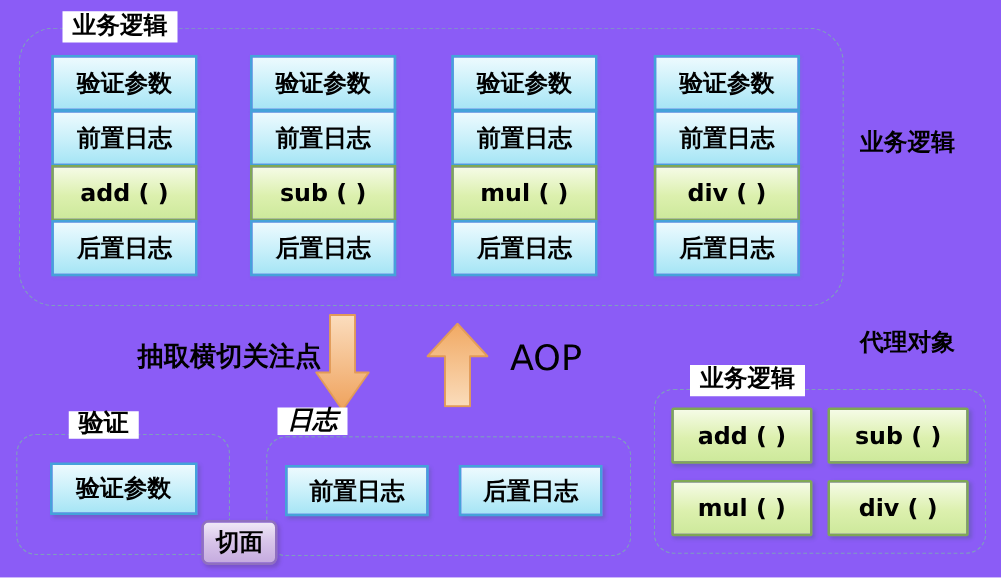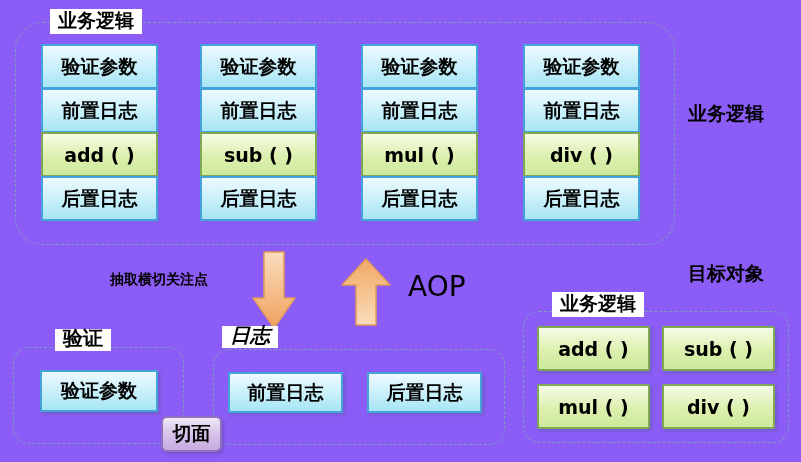--- a/index.html
+++ b/index.html
@@ -49,21 +49,21 @@
   .box.blue{border:2px solid #45A2DA;}
   .box.green{border:2px solid #7FA855;border-radius:2px;}
   .badge{
     position:absolute;box-sizing:border-box;z-index:3;
     display:flex;align-items:center;justify-content:center;
     font-weight:bold;font-size:19px;
     border:2px solid #8F70BF;border-radius:6px;
     background:linear-gradient(180deg,#EFE9F7 0%,#D9C6EA 45%,#C5ABDF 100%);
     box-shadow:2px 2px 3px rgba(80,60,110,0.3);
   }
-  .plain-label{position:absolute;font-weight:bold;font-size:14px;white-space:nowrap;}
+  .plain-label{position:absolute;font-weight:bold;font-size:21px;white-space:nowrap;}
   .aop-text{position:absolute;font-weight:normal;font-size:28px;white-space:nowrap;}
   .arrow{position:absolute;}
 </style>
 </head>
 <body>
 
 <div class="page">
 
   <div class="dashed-box rad-big" style="left:15px;top:22px;width:658px;height:221px;"></div>
   <div class="group-label" style="left:50px;top:9px;">业务逻辑</div>
@@ -122,21 +122,21 @@
   <div class="group-label small" style="left:55px;top:329px;">验证</div>
   <div class="box blue" style="left:40px;top:370px;width:118px;height:42px;background:linear-gradient(180deg,#EDFAFE 0%,#C9F0FA 52%,#A6E5F5 100%);">验证参数</div>
 
   <div class="dashed-box rad-mid" style="left:213px;top:349px;width:290px;height:94px;"></div>
   <div class="group-label small" style="left:222px;top:326px;font-style:italic;">日志</div>
   <div class="box blue" style="left:228px;top:372px;width:115px;height:41px;background:linear-gradient(180deg,#EDFAFE 0%,#C9F0FA 52%,#A6E5F5 100%);">前置日志</div>
   <div class="box blue" style="left:367px;top:372px;width:115px;height:41px;background:linear-gradient(180deg,#EDFAFE 0%,#C9F0FA 52%,#A6E5F5 100%);">后置日志</div>
 
   <div class="badge" style="left:161px;top:416px;width:61px;height:36px;">切面</div>
 
-  <div class="side-label" style="left:688px;top:261px;">目标对象</div>
+  <div class="side-label" style="left:688px;top:261px;">代理对象</div>
   <div class="dashed-box rad-mid" style="left:523px;top:311px;width:264px;height:130px;"></div>
   <div class="group-label" style="left:552px;top:292px;">业务逻辑</div>
 
   <div class="box green" style="left:537px;top:326px;width:113px;height:45px;background:linear-gradient(180deg,#F5FBE6 0%,#DCF0AE 55%,#CDE99B 100%);">add ( )</div>
   <div class="box green" style="left:662px;top:326px;width:113px;height:45px;background:linear-gradient(180deg,#F5FBE6 0%,#DCF0AE 55%,#CDE99B 100%);">sub ( )</div>
   <div class="box green" style="left:537px;top:384px;width:113px;height:45px;background:linear-gradient(180deg,#F5FBE6 0%,#DCF0AE 55%,#CDE99B 100%);">mul ( )</div>
   <div class="box green" style="left:662px;top:384px;width:113px;height:45px;background:linear-gradient(180deg,#F5FBE6 0%,#DCF0AE 55%,#CDE99B 100%);">div ( )</div>
 
 </div>
 

